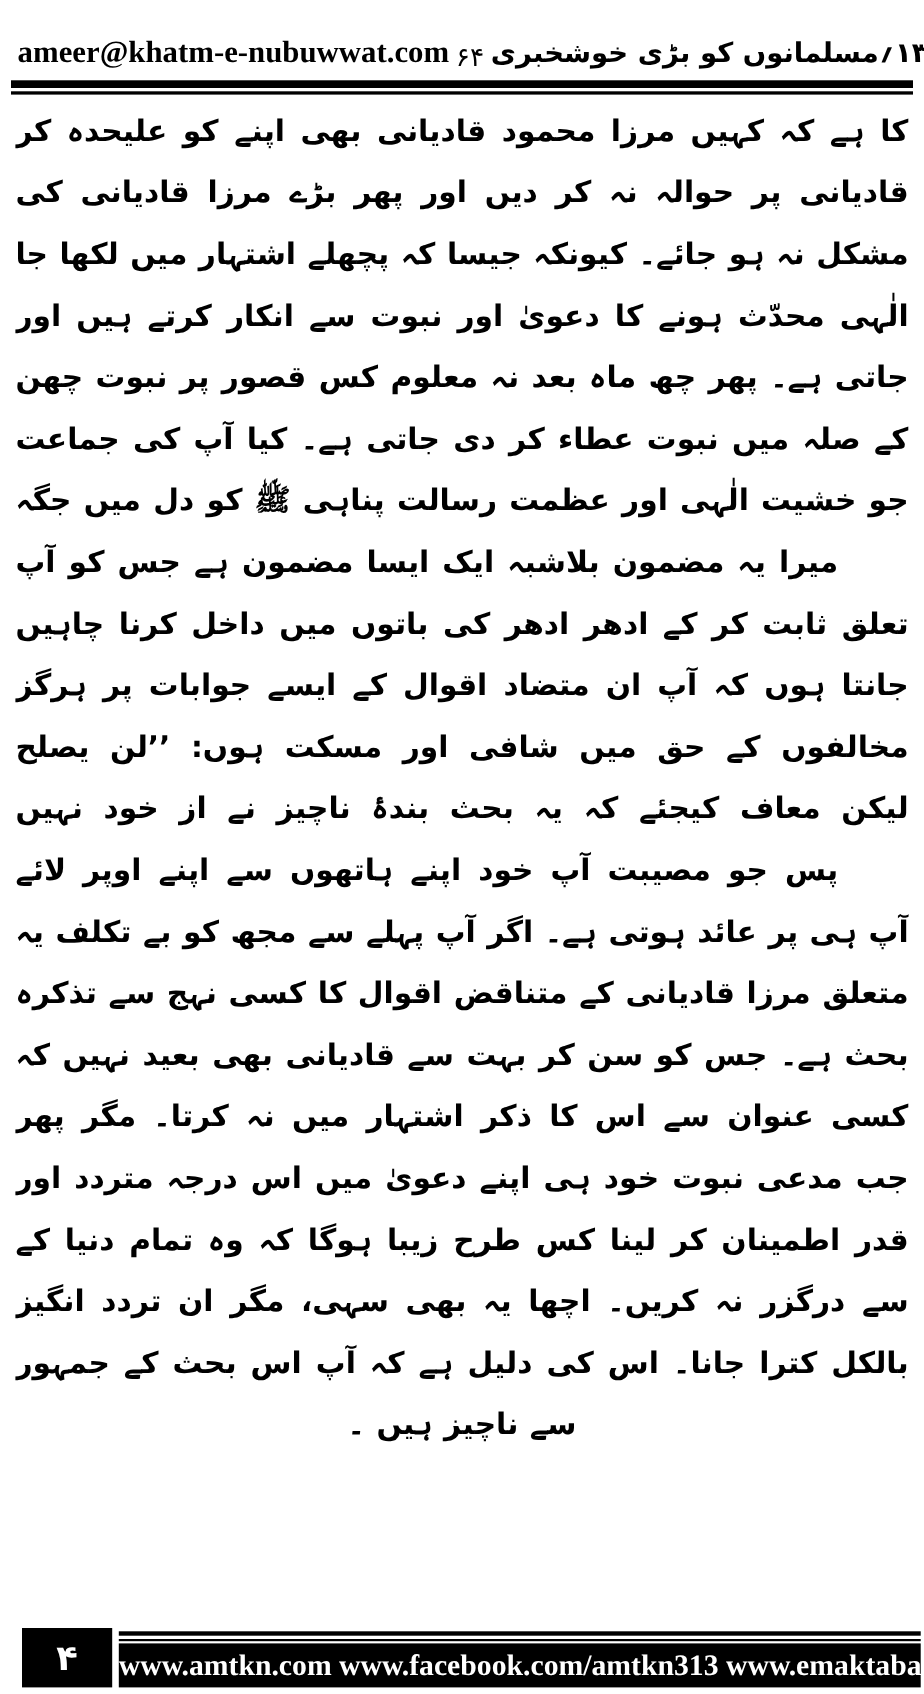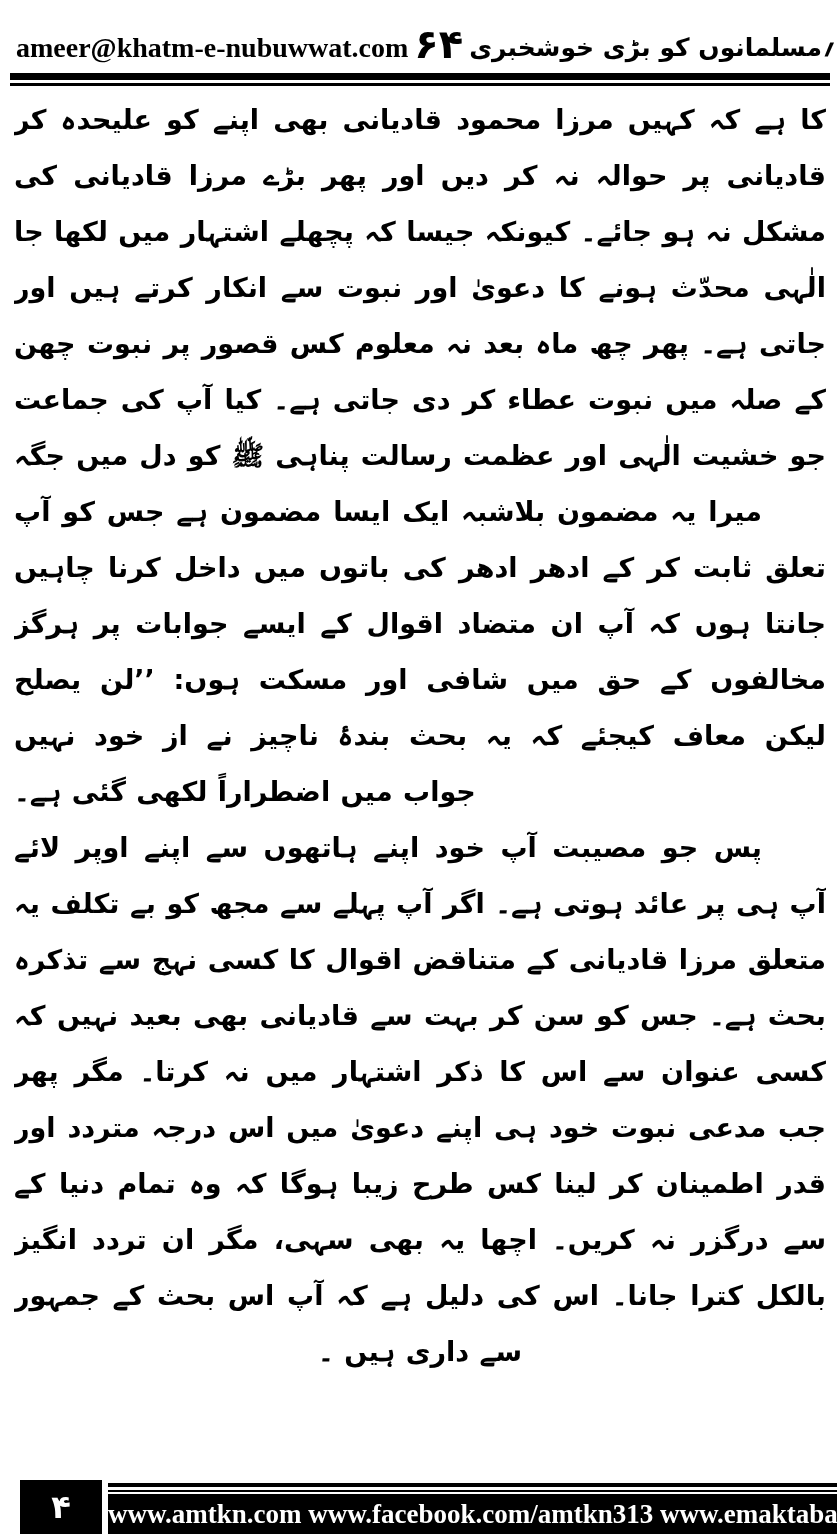--- a/index.html
+++ b/index.html
@@ -11,21 +11,21 @@
   
   .header{
     display:flex;align-items:flex-end;justify-content:space-between;
     padding:12px 16px 0 16px;height:52px;
   }
   .email{
     font-family:"Liberation Serif",serif;font-weight:bold;font-size:28px;
     letter-spacing:0px;white-space:nowrap;
   }
   .page-num-top{
-    font-size:40px;font-weight:bold;direction:rtl;line-height:1;
+    font-size:24px;font-weight:normal;direction:rtl;line-height:1;
     padding:0 6px;
   }
   .head-title{
     direction:rtl;font-weight:bold;font-size:25px;white-space:nowrap;
     line-height:1.3;
   }
   .top-rule{
     margin:9px 10px 0 10px;height:3px;
     border-top:7px solid #000;border-bottom:3px solid #000;
   }
@@ -82,33 +82,32 @@
         <div class="line">جاتی ہے۔ پھر چھ ماہ بعد نہ معلوم کس قصور پر نبوت چھن جاتی ہے اور پھر خدا جانے کس خدمت</div>
         <div class="line">کے صلہ میں نبوت عطاء کر دی جاتی ہے۔ کیا آپ کی جماعت میں کوئی ایک فرد بھی ایسا نہیں</div>
         <div class="line">جو خشیت الٰہی اور عظمت رسالت پناہی ﷺ کو دل میں جگہ دے کر اس قسم کے متناقض اقوال</div>
       </div>
       <div class="para">
         <div class="line indent">میرا یہ مضمون بلاشبہ ایک ایسا مضمون ہے جس کو آپ مباہلہ کی کارروائی سے بے</div>
         <div class="line">تعلق ثابت کر کے ادھر ادھر کی باتوں میں داخل کرنا چاہیں گے۔ (کیونکہ میں اوّل یوم سے</div>
         <div class="line">جانتا ہوں کہ آپ ان متضاد اقوال کے ایسے جوابات پر ہرگز قادر نہیں ہیں۔ جو آپ کے</div>
         <div class="line">مخالفوں کے حق میں شافی اور مسکت ہوں: ’’لن یصلح العطار ما افسدہ الدھر‘‘</div>
         <div class="line">لیکن معاف کیجئے کہ یہ بحث بندۂ ناچیز نے از خود نہیں چھیڑی۔ بلکہ آپ کے چند فقرات کے</div>
-        <div class="line end-left">جواب میں اضطراراً لکھی گئی ہے۔</div>
       </div>
       <div class="para">
         <div class="line indent">پس جو مصیبت آپ خود اپنے ہاتھوں سے اپنے اوپر لائے ہیں۔ اس کی ذمہ داری</div>
         <div class="line">آپ ہی پر عائد ہوتی ہے۔ اگر آپ پہلے سے مجھ کو بے تکلف یہ لکھ بھیجتے کہ دعویٰ نبوت کے</div>
         <div class="line">متعلق مرزا قادیانی کے متناقض اقوال کا کسی نہج سے تذکرہ ہونا ہمارے لئے سخت تلخ ناک</div>
         <div class="line">بحث ہے۔ جس کو سن کر بہت سے قادیانی بھی بعید نہیں کہ مذبذب ہو جائیں تو ممکن تھا کہ میں</div>
         <div class="line">کسی عنوان سے اس کا ذکر اشتہار میں نہ کرتا۔ مگر پھر بھی تو آپ کو بجائے خود غور کرنا چاہئے کہ</div>
         <div class="line">جب مدعی نبوت خود ہی اپنے دعویٰ میں اس درجہ متردد اور مضطرب ہو تو اس کے پیروؤں کو اس</div>
         <div class="line">قدر اطمینان کر لینا کس طرح زیبا ہوگا کہ وہ تمام دنیا کے مسلمانوں کو مباہلہ تک کا چیلنج دینے</div>
         <div class="line">سے درگزر نہ کریں۔ اچھا یہ بھی سہی، مگر ان تردد انگیز اقوال کے ضمنی تذکرہ پر جواب سے</div>
         <div class="line">بالکل کترا جانا۔ اس کی دلیل ہے کہ آپ اس بحث کے جمہور اہل اسلام میں شائع ہو جانے</div>
-        <div class="line end-center">سے داری ہیں ۔</div>
+        <div class="line end-center">سے ناچیز ہیں ۔</div>
       </div>
     </div>
 
   <div class="footer">
     <div class="pgbox">۴</div>
     <div class="barwrap">
       <div class="dlines"></div>
       <div class="bar">www.amtkn.com www.facebook.com/amtkn313 www.emaktaba.info</div>
     </div>
   </div>

